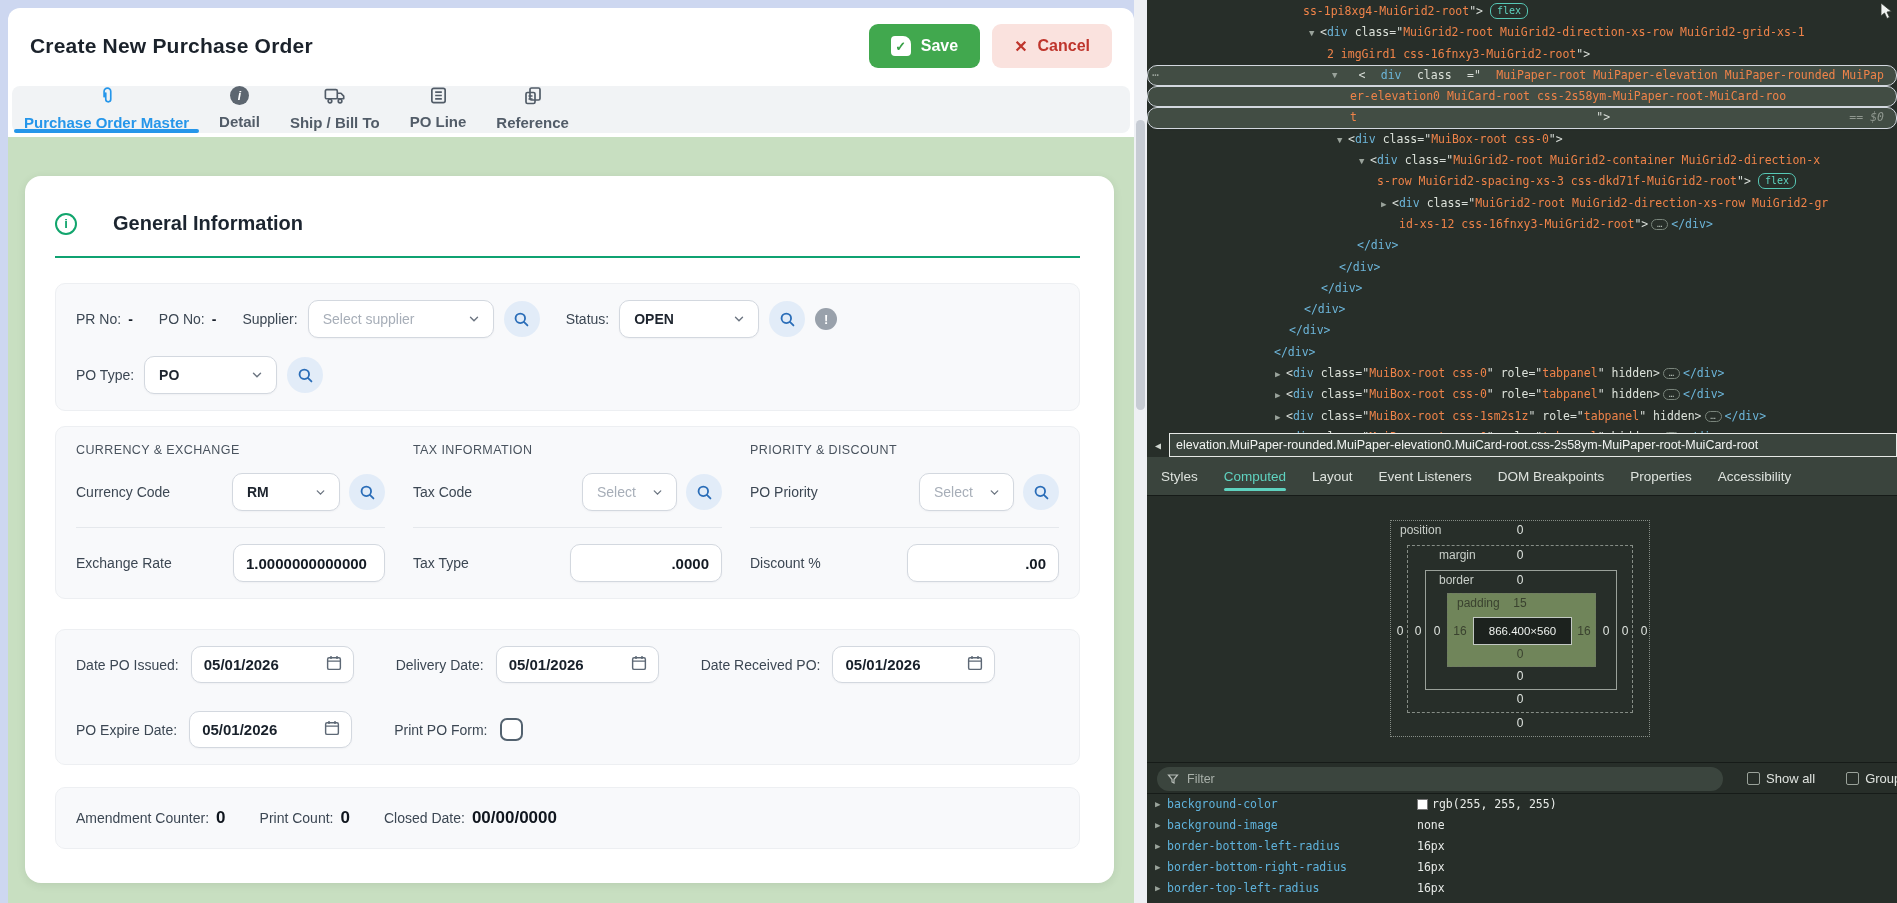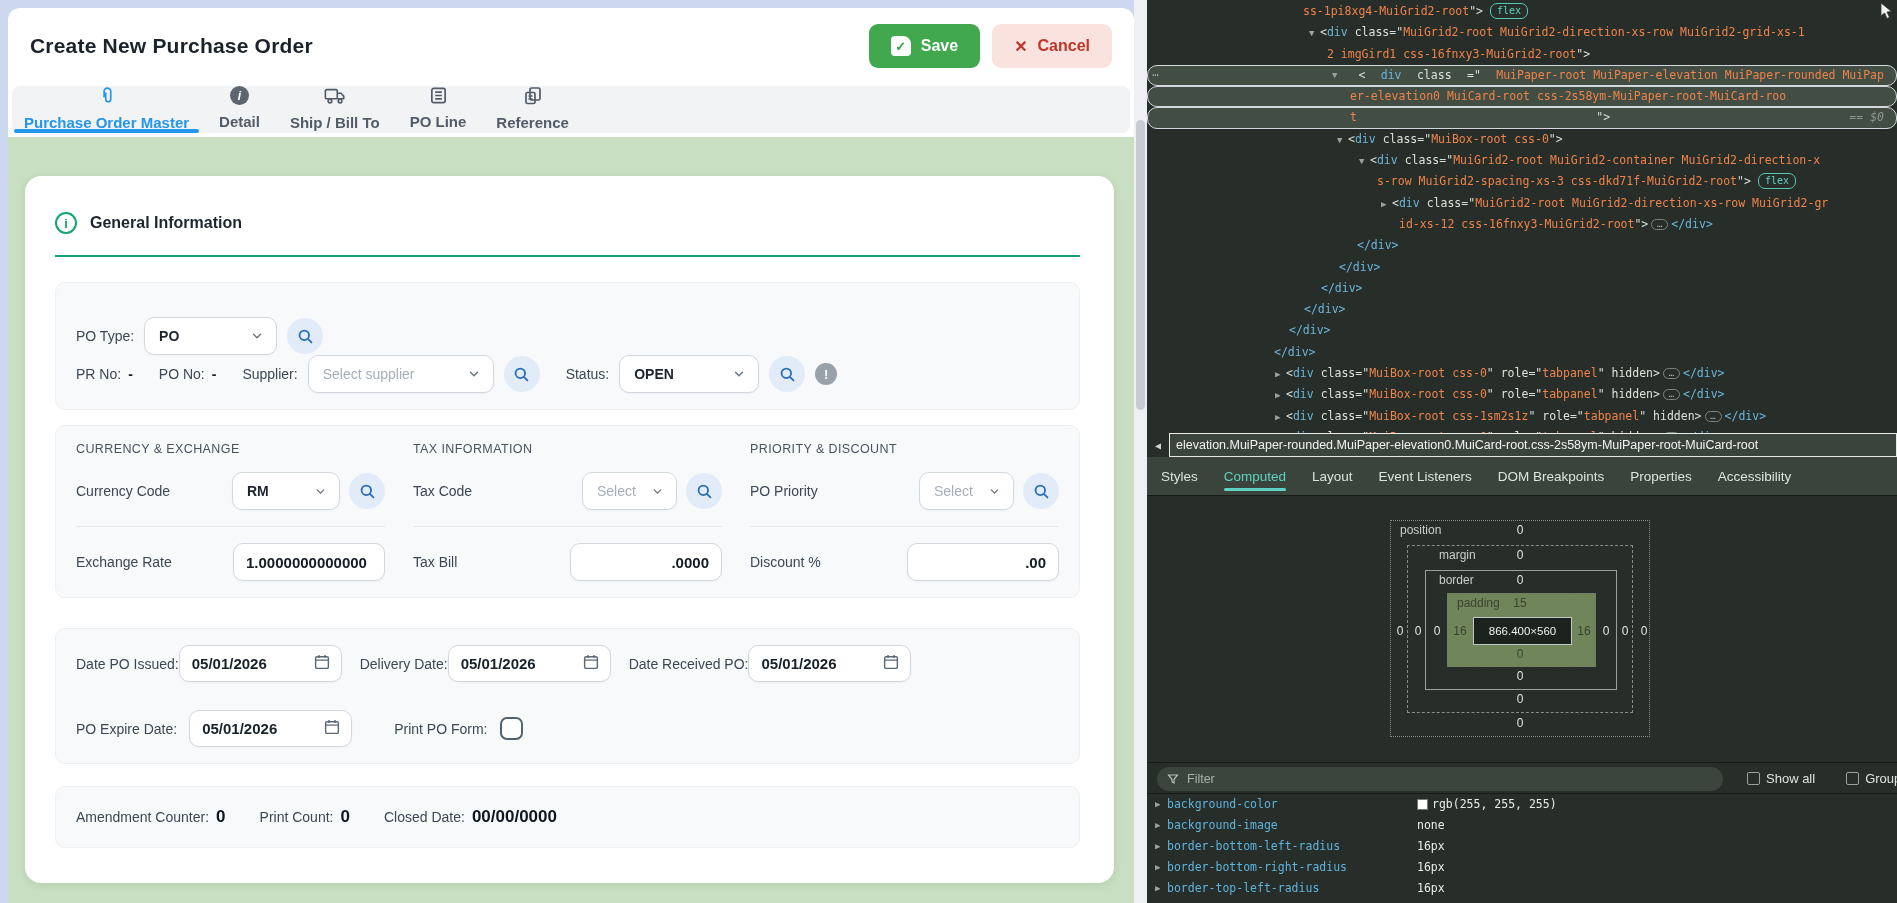--- a/index.html
+++ b/index.html
@@ -23,21 +23,21 @@
   .tab svg { display:block; }
   .tab.active { color:#2596ea; font-weight:700; }
   .tab.active::after { content:""; position:absolute; left:-10px; right:-10px; bottom:0px; height:4px; border-radius:3px; background:#2596ea; }
   .info-badge { width:19px; height:19px; border-radius:50%; background:#5d6670; color:#fff; font-size:12px; font-weight:700; display:flex; align-items:center; justify-content:center; font-style:italic; }
 
   .green-area { position:absolute; left:8px; top:137px; width:1126px; height:766px; background:#c8dfc1; }
   .card { position:absolute; left:17px; top:39px; width:1089px; height:707px; background:#fff; border-radius:16px; box-shadow:0 2px 8px rgba(40,60,40,.10); padding:36px 34px 0 30px; overflow:hidden; }
 
   .gi-head { display:flex; align-items:center; gap:13px; }
   .gi-icon { width:22px; height:22px; border-radius:50%; border:2px solid #12a56d; color:#12a56d; font-size:13px; font-weight:700; display:flex; align-items:center; justify-content:center; }
-  .gi-title { font-size:16px; font-weight:700; color:#1c2530; }
+  .gi-title { font-size:20px; font-weight:700; color:#1c2530;margin-left:23px; }
   .gi-rule { height:2px; background:#0fa271; margin-top:21px; border:none; }
 
   .panel { background:#f8f9fb; border:1px solid #edeff2; border-radius:10px; padding:16px 20px; }
   .p1 { margin-top:25px; }
   .p2 { margin-top:15px; }
   .p3 { margin-top:30px; }
   .p4 { margin-top:22px; padding:20px 20px; }
   .frow { display:flex; align-items:center; }
   .lbl { font-size:14px; color:#3c4753; white-space:nowrap; }
   .val-dash { font-size:14px; font-weight:700; color:#19202a; margin-left:7px; }
@@ -184,37 +184,20 @@
     <div class="green-area">
       <div class="card">
 
         <div class="gi-head">
           <span class="gi-icon">i</span>
           <span class="gi-title">General Information</span>
         </div>
         <hr class="gi-rule">
 
         <div class="panel p1">
-          <div class="frow" style="gap:10px; margin-top:18px;">
-            <span class="lbl">PO Type:</span>
-            <span class="sel" style="width:133px;">
-              <span class="sel-val">PO</span>
-              <span class="chev">
-                  <svg width="14" height="14" viewBox="0 0 24 24" fill="none" stroke="currentColor" stroke-width="2.4" stroke-linecap="round">
-                    <polyline points="6 9 12 15 18 9"></polyline>
-                  </svg>
-                </span>
-            </span>
-            <span class="search-btn">
-                <svg width="19" height="19" viewBox="0 0 24 24" fill="none" stroke="#2a6db8" stroke-width="2.3" stroke-linecap="round">
-                  <circle cx="10.5" cy="10.5" r="6"></circle>
-                  <line x1="15" y1="15" x2="19.5" y2="19.5"></line>
-                </svg>
-              </span>
-          </div>
           <div class="frow" style="gap:26px;">
             <span><span class="lbl">PR No:</span><span class="val-dash">-</span></span>
             <span><span class="lbl">PO No:</span><span class="val-dash">-</span></span>
             <span class="frow" style="gap:10px;">
               <span class="lbl">Supplier:</span>
               <span class="sel" style="width:186px;">
                 <span class="sel-ph">Select supplier</span>
                 <span class="chev">
                     <svg width="14" height="14" viewBox="0 0 24 24" fill="none" stroke="currentColor" stroke-width="2.4" stroke-linecap="round">
                       <polyline points="6 9 12 15 18 9"></polyline>
@@ -239,20 +222,37 @@
                   </span>
               </span>
               <span class="search-btn">
                   <svg width="19" height="19" viewBox="0 0 24 24" fill="none" stroke="#2a6db8" stroke-width="2.3" stroke-linecap="round">
                     <circle cx="10.5" cy="10.5" r="6"></circle>
                     <line x1="15" y1="15" x2="19.5" y2="19.5"></line>
                   </svg>
                 </span>
               <span class="warn-ic">!</span>
             </span>
+          </div>
+          <div class="frow" style="gap:10px; margin-top:18px;">
+            <span class="lbl">PO Type:</span>
+            <span class="sel" style="width:133px;">
+              <span class="sel-val">PO</span>
+              <span class="chev">
+                  <svg width="14" height="14" viewBox="0 0 24 24" fill="none" stroke="currentColor" stroke-width="2.4" stroke-linecap="round">
+                    <polyline points="6 9 12 15 18 9"></polyline>
+                  </svg>
+                </span>
+            </span>
+            <span class="search-btn">
+                <svg width="19" height="19" viewBox="0 0 24 24" fill="none" stroke="#2a6db8" stroke-width="2.3" stroke-linecap="round">
+                  <circle cx="10.5" cy="10.5" r="6"></circle>
+                  <line x1="15" y1="15" x2="19.5" y2="19.5"></line>
+                </svg>
+              </span>
           </div>
         </div>
 
         <div class="panel p2">
           <div class="grid3">
             <div>
               <div class="col-head">CURRENCY &amp; EXCHANGE</div>
               <div class="col-row">
                 <span class="lbl">Currency Code</span>
                 <span class="fieldset">
@@ -294,21 +294,21 @@
                   <span class="search-btn">
                       <svg width="19" height="19" viewBox="0 0 24 24" fill="none" stroke="#2a6db8" stroke-width="2.3" stroke-linecap="round">
                         <circle cx="10.5" cy="10.5" r="6"></circle>
                         <line x1="15" y1="15" x2="19.5" y2="19.5"></line>
                       </svg>
                     </span>
                 </span>
               </div>
               <div class="col-div"></div>
               <div class="col-row">
-                <span class="lbl">Tax Bill</span>
+                <span class="lbl">Tax Type</span>
                 <span class="num-input right">.0000</span>
               </div>
             </div>
             <div>
               <div class="col-head">PRIORITY &amp; DISCOUNT</div>
               <div class="col-row">
                 <span class="lbl">PO Priority</span>
                 <span class="fieldset">
                   <span class="sel" style="width:95px;">
                     <span class="sel-ph">Select</span>
@@ -329,21 +329,21 @@
               <div class="col-div"></div>
               <div class="col-row">
                 <span class="lbl">Discount %</span>
                 <span class="num-input right">.00</span>
               </div>
             </div>
           </div>
         </div>
 
         <div class="panel p3">
-          <div class="frow" style="gap:0;">
+          <div class="frow" style="gap:12px;">
             <span class="lbl">Date PO Issued:</span>
             <span class="date-field">
               <span class="date-val">05/01/2026</span>
               <span><svg width="18" height="18" viewBox="0 0 24 24" fill="none" stroke="#5d6875" stroke-width="1.9">
                     <rect x="3.5" y="5" width="17" height="15.5" rx="2"></rect>
                     <path d="M3.5 9.5h17M8 2.8v4M16 2.8v4"></path>
                   </svg></span>
             </span>
             <span style="width:18px;"></span>
             <span class="lbl">Delivery Date:</span>

